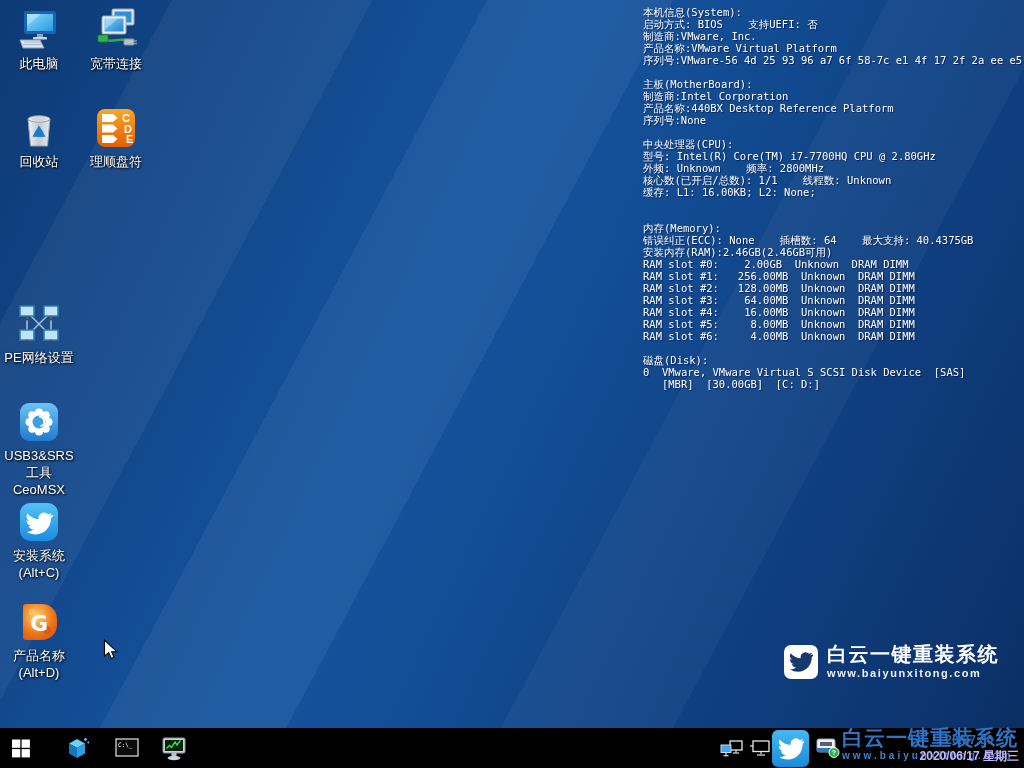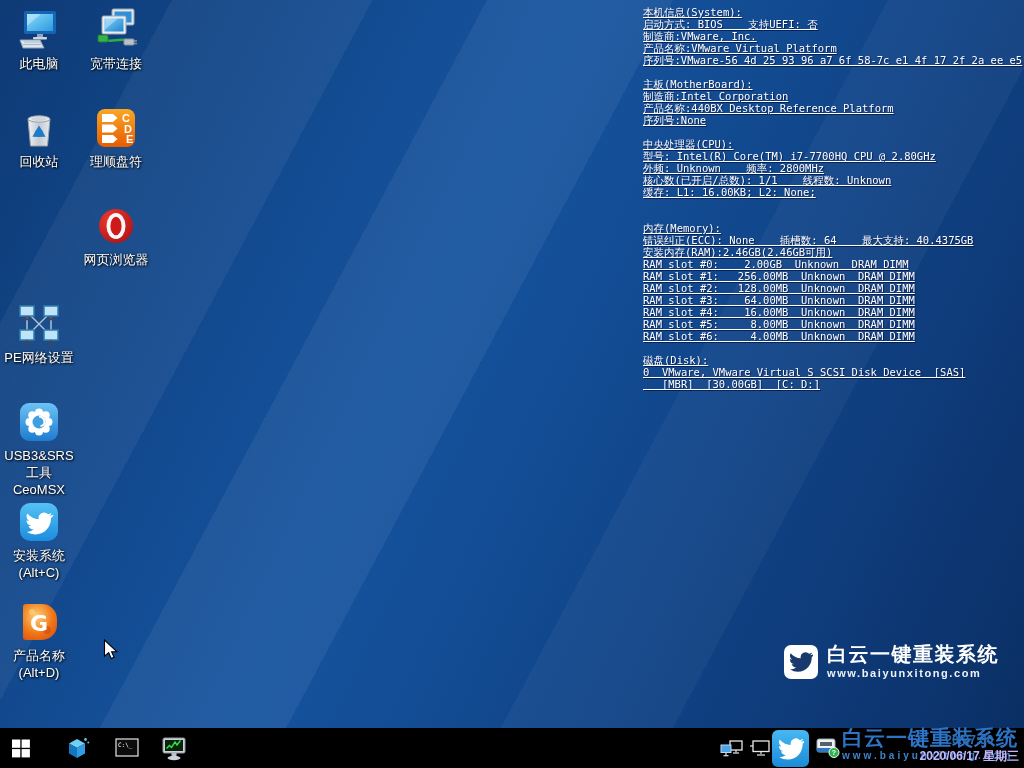--- a/index.html
+++ b/index.html
@@ -23,21 +23,21 @@
   .dimg{width:44px;height:44px;margin:0 auto 3px;}
   .dimg svg{display:block;width:44px;height:44px;}
   .dlabel{
     color:#fff;font-size:13px;line-height:17px;
     text-shadow:1px 1px 2px rgba(0,0,0,.95),0 0 3px rgba(0,0,0,.6);
   }
   
   .sysinfo{
     position:absolute;left:643px;top:6px;margin:0;color:#fff;
     font:10.5px/12px "DejaVu Sans Mono","Liberation Mono",monospace;
-    white-space:pre;text-shadow:1px 1px 1px rgba(0,0,40,.55);text-decoration:underline;
+    white-space:pre;text-shadow:1px 1px 1px rgba(0,0,40,.55);
   }
   
   .wm{position:absolute;left:784px;top:642px;display:flex;align-items:flex-start;gap:9px;}
   .wm-badge{width:34px;height:34px;background:#fff;border-radius:7px;
     display:flex;align-items:center;justify-content:center;margin-top:3px;}
   .wm-title{font-size:20px;font-weight:bold;color:#fff;letter-spacing:1.5px;line-height:24px;white-space:nowrap;}
   .wm-url{font-size:11px;font-weight:bold;color:#eef4fa;letter-spacing:1.6px;margin-top:1px;white-space:nowrap;}
   
   .cursor{position:absolute;left:103px;top:639px;z-index:5;}
   
@@ -141,36 +141,20 @@
               <path d="M8,29 h11 l4.5,4 -4.5,4 h-11 z"></path>
             </g>
    <g fill="#fff" font-size="11" font-weight="bold" font-family="Liberation Sans,sans-serif">
    <text x="28" y="16">C</text>
    <text x="30" y="26.5">D</text>
    <text x="32" y="37">E</text>
             </g>
           </svg>
         </div>
         <div class="dlabel">理顺盘符</div>
-      </div>
-      <div class="dicon" style="left: 78px; top: 204px;">
-        <div class="dimg">
-          <svg viewBox="0 0 44 44">
-            <defs>
-              <radialGradient id="g6" cx=".35" cy=".3" r=".9">
-                <stop offset="0" stop-color="#ee3b30"></stop>
-                <stop offset="1" stop-color="#a80d12"></stop>
-              </radialGradient>
-            </defs>
-   <circle cx="22" cy="22" r="17" fill="url(#g6)"></circle>
-            <ellipse cx="22" cy="22" rx="9.5" ry="13" fill="#f7f7f7"></ellipse>
-            <ellipse cx="22" cy="22" rx="5.6" ry="9.2" fill="#cf1a1a"></ellipse>
-          </svg>
-        </div>
-        <div class="dlabel">网页浏览器</div>
       </div>
       <div class="dicon" style="left: 1px; top: 302px;">
         <div class="dimg">
           <svg viewBox="0 0 44 44">
             <g stroke="#a8c4da" stroke-width="1.5">
    <line x1="10" y1="10" x2="34" y2="34"></line>
               <line x1="34" y1="10" x2="10" y2="34"></line>
               <line x1="10" y1="10" x2="10" y2="34"></line>
               <line x1="34" y1="10" x2="34" y2="34"></line>
             </g>

